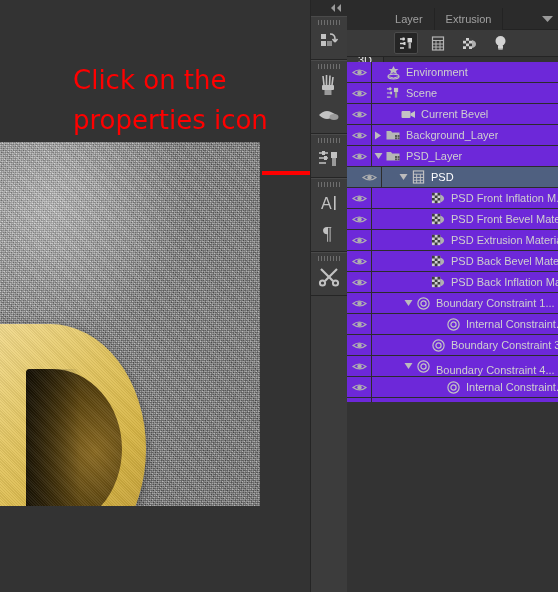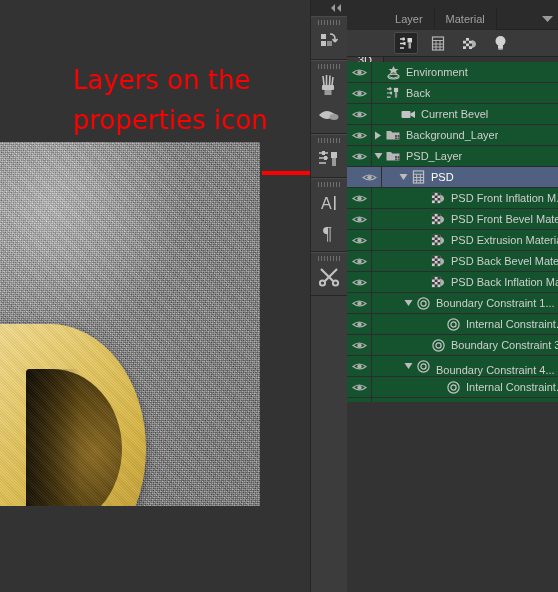--- a/index.html
+++ b/index.html
@@ -64,21 +64,21 @@
   .tab-filler{flex:1;background:#2b2b2b;border-bottom:1px solid #232323;}
 
   .filterbar{position:absolute;left:0;top:30px;width:211px;height:26px;background:#3a3a3a;
              display:flex;align-items:center;justify-content:center;gap:9px;
              border-bottom:1px solid #242424;}
   .fbtn{width:22px;height:20px;display:flex;align-items:center;justify-content:center;border-radius:2px;}
   .fbtn.active{background:#252525;border:1px solid #4c4c4c;}
 
   .tree{position:absolute;left:0;top:62px;width:211px;}
   .row{position:relative;height:20px;display:flex;align-items:center;
-       border-bottom:1px solid #2c2c2c;background:#14532d;}
+       border-bottom:1px solid #2c2c2c;background:#6d28d9;}
   .row.sel{background:#4f6080;padding-left:10px;}
   .eye-cell{width:24px;height:20px;display:flex;align-items:center;justify-content:center;
             border-right:1px solid #2c2c2c;flex:0 0 24px;}
   .row-body{display:flex;align-items:center;height:20px;flex:1;min-width:0;}
   .tri{width:12px;height:20px;display:flex;align-items:center;justify-content:center;flex:0 0 12px;}
   .ricon{width:18px;height:20px;display:flex;align-items:center;justify-content:center;flex:0 0 18px;}
   .rlabel{font-size:11px;color:#cfcfcf;white-space:nowrap;overflow:hidden;margin-left:4px;}
   .row.sel .rlabel{color:#ffffff;}
   .panel-rest{position:absolute;left:0;width:211px;bottom:0;background:#333333;}
   svg{display:block;}
@@ -95,21 +95,21 @@
       <div class="letter-d">
         <div class="side"></div>
         <div class="face"></div>
         <div class="counter"></div>
         <div class="counter-sh"></div>
 
       </div>
       <div class="grain"></div>
     </div>
 
-    <div class="annot">Layers on the
+    <div class="annot">Click on the
 properties icon</div>
   </div>
 
   <svg class="arrow" viewBox="0 0 158 20">
     <rect x="0" y="8" width="118" height="4" fill="#ff0000"></rect>
     <path d="M96 1 L158 10 L96 19 L110 10 Z" fill="#ff0000"></path>
   </svg>
 
   <div class="dock">
     <div class="dock-top">
@@ -191,21 +191,21 @@
       </div>
     </div>
   </div>
 
   <div class="panel">
     <div class="panel-topbar"></div>
 
     <div class="tabs">
       <div class="tab active">3D</div>
       <div class="tab">Layer</div>
-      <div class="tab">Material</div>
+      <div class="tab">Extrusion</div>
       <div class="tab-filler"></div>
     </div>
 
     <svg class="panel-menu" viewBox="0 0 11 8">
       <path d="M0 1 H11 L5.5 7 Z" fill="#9a9a9a"></path>
     </svg>
 
     <div class="filterbar">
       <div class="fbtn active">
         <svg width="15" height="15" viewBox="0 0 15 15">
@@ -269,21 +269,21 @@
             <div class="tri"></div>
             <div class="ricon">
               <svg xmlns="http://www.w3.org/2000/svg" width="14" height="14" viewBox="0 0 15 15">
                 <path d="M1 3 H6 M1 7.5 H6 M1 12 H5" stroke="#c4c4c4" stroke-width="1.3"></path>
                 <rect x="3.5" y="1.5" width="2" height="3" fill="#c4c4c4"></rect>
                 <rect x="4.5" y="6" width="2" height="3" fill="#c4c4c4"></rect>
                 <rect x="8.5" y="2" width="4.5" height="4.5" fill="#c4c4c4"></rect>
                 <rect x="9.5" y="6.5" width="2.5" height="6" fill="#9c9c9c"></rect>
               </svg>
             </div>
-            <div class="rlabel">Back</div>
+            <div class="rlabel">Scene</div>
           </div>
         </div>
         <div class="row">
           <div class="eye-cell">
             <svg xmlns="http://www.w3.org/2000/svg" width="15" height="11" viewBox="0 0 15 11">
               <path d="M1 5.5 q6 -5 13 0 q-6 5 -13 0 Z" fill="none" stroke="#b0b0b0" stroke-width="1.2"></path>
               <circle cx="7.5" cy="5.5" r="2.2" fill="#b0b0b0"></circle>
             </svg>
           </div>
           <div class="row-body" style="padding-left: 15px;">

